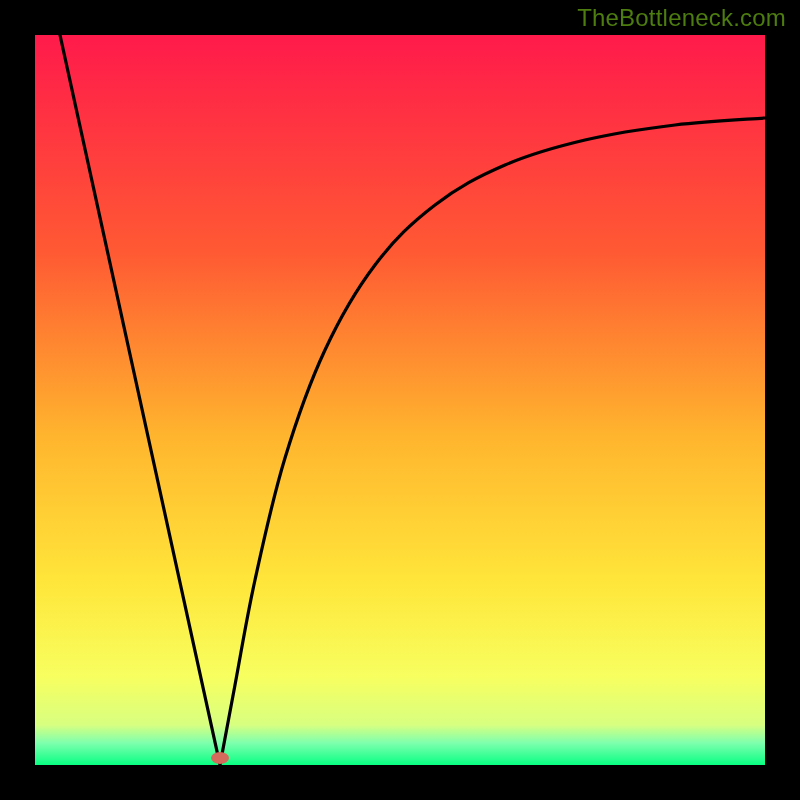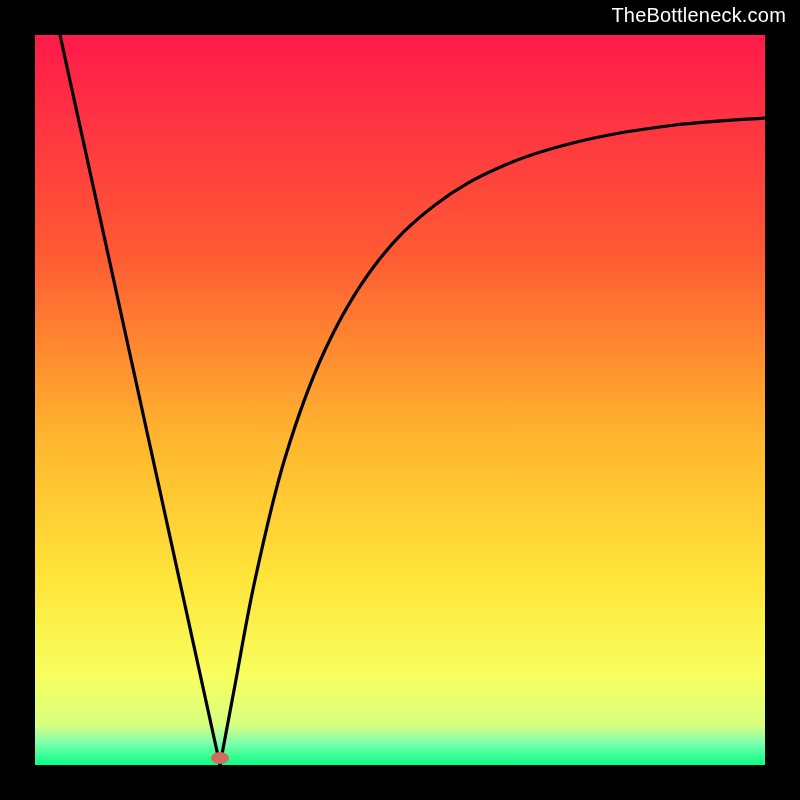--- a/index.html
+++ b/index.html
@@ -14,22 +14,22 @@
   .frame {
     position: relative;
     width: 800px;
     height: 800px;
     background: #000;
   }
   .watermark {
     position: absolute;
     top: 4px;
     right: 14px;
-    color: #ffffff;
-    font-size: 20px;
+    color: #4d7c0f;
+    font-size: 24px;
     font-weight: 500;
     letter-spacing: 0.2px;
     user-select: none;
   }
   .plot {
     position: absolute;
     left: 35px;
     top: 35px;
     width: 730px;
     height: 730px;

